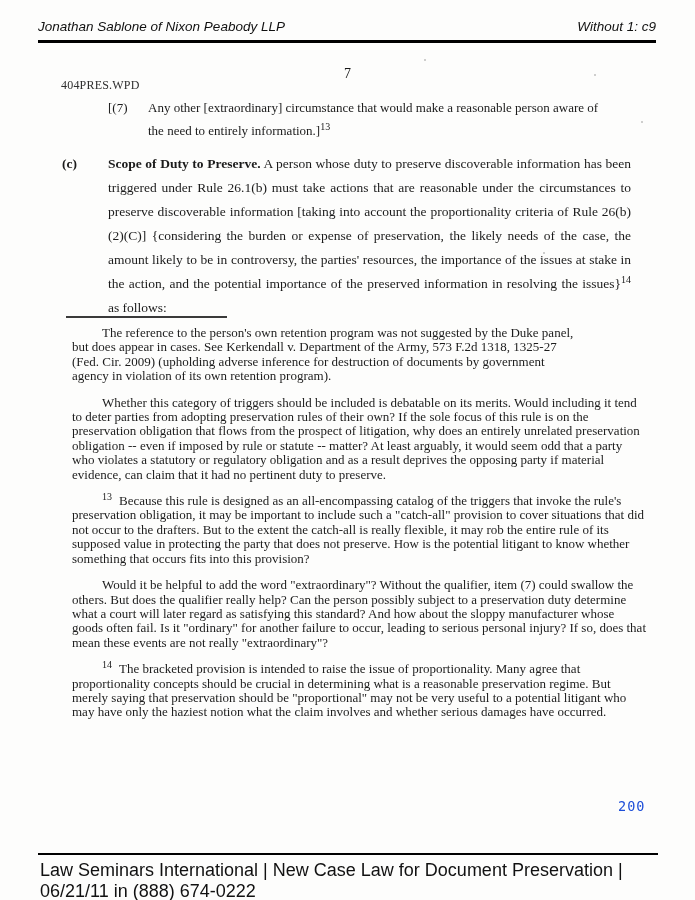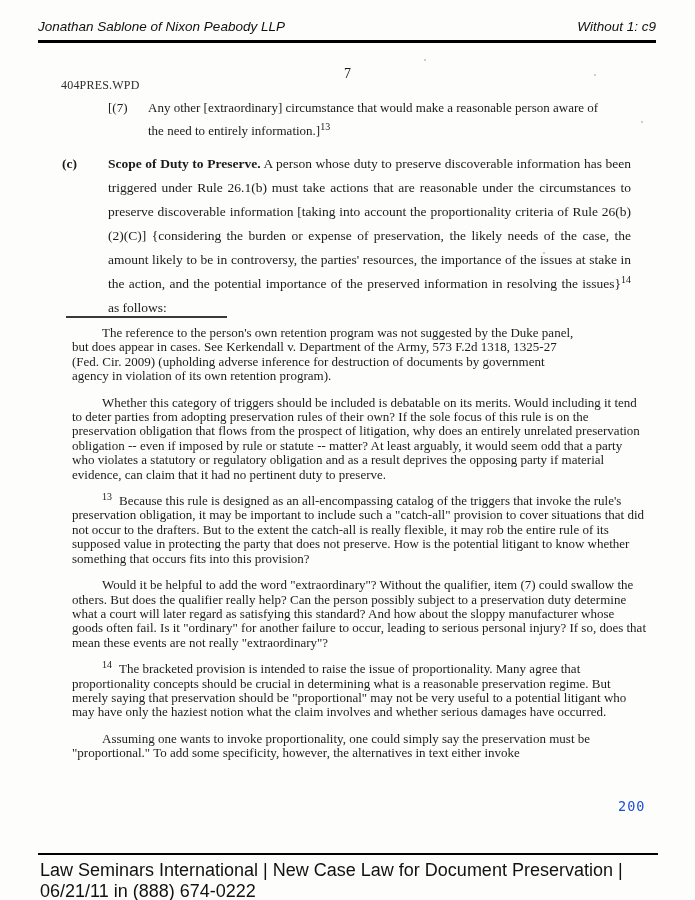--- a/index.html
+++ b/index.html
@@ -108,21 +108,20 @@
   </div>
 
   <div class="fn-rule"></div>
 
   <div class="footnotes">
     <p class="fn fn-narrow"><span>The reference to the person's own retention program was not suggested by the Duke panel, but does appear in cases.  See Kerkendall v. Department of the Army, 573 F.2d 1318, 1325-27 (Fed. Cir. 2009) (upholding adverse inference for destruction of documents by government agency in violation of its own retention program).</span></p>
     <p class="fn"><span>Whether this category of triggers should be included is debatable on its merits.  Would including it tend to deter parties from adopting preservation rules of their own?  If the sole focus of this rule is on the preservation obligation that flows from the prospect of litigation, why does an entirely unrelated preservation obligation -- even if imposed by rule or statute -- matter?  At least arguably, it would seem odd that a party who violates a statutory or regulatory obligation and as a result deprives the opposing party if material evidence, can claim that it had no pertinent duty to preserve.</span></p>
     <p class="fn"><span class="sup fn-marker">13</span><span>Because this rule is designed as an all-encompassing catalog of the triggers that invoke the rule's preservation obligation, it may be important to include such a "catch-all" provision to cover situations that did not occur to the drafters.  But to the extent the catch-all is really flexible, it may rob the entire rule of its supposed value in protecting the party that does not preserve.  How is the potential litigant to know whether something that occurs fits into this provision?</span></p>
     <p class="fn"><span>Would it be helpful to add the word "extraordinary"?  Without the qualifier, item (7) could swallow the others.  But does the qualifier really help?  Can the person possibly subject to a preservation duty determine what a court will later regard as satisfying this standard?  And how about the sloppy manufacturer whose goods often fail.  Is it "ordinary" for another failure to occur, leading to serious personal injury?  If so, does that mean these events are not really "extraordinary"?</span></p>
     <p class="fn"><span class="sup fn-marker">14</span><span>The bracketed provision is intended to raise the issue of proportionality.  Many agree that proportionality concepts should be crucial in determining what is a reasonable preservation regime.  But merely saying that preservation should be "proportional" may not be very useful to a potential litigant who may have only the haziest notion what the claim involves and whether serious damages have occurred.</span></p>
-    <p class="fn"><span>Assuming one wants to invoke proportionality, one could simply say the preservation must be "proportional."  To add some specificity, however, the alternatives in text either invoke</span></p>
   </div>
 
   <div class="page-number-bottom">200</div>
 
   <div class="footer-rule"></div>
   <div class="footer-text">Law Seminars International | New Case Law for Document Preservation | 06/21/11 in (888) 674-0222</div>
 
   <div class="speck" style="left:424px; top:59px;"></div>
   <div class="speck" style="left:594px; top:74px;"></div>
   <div class="speck" style="left:641px; top:121px;"></div>

